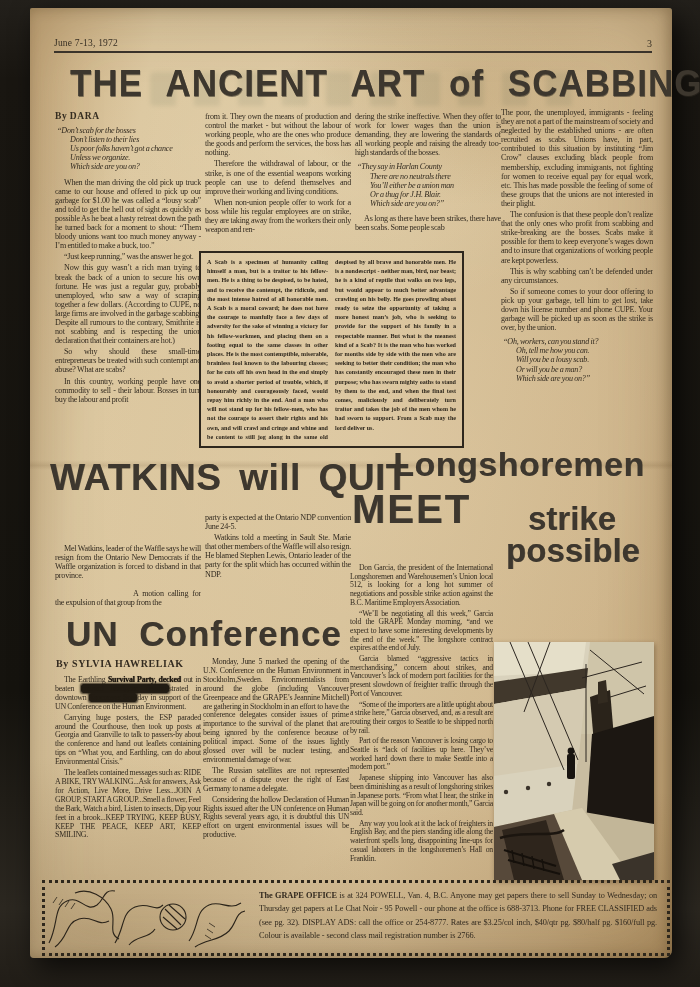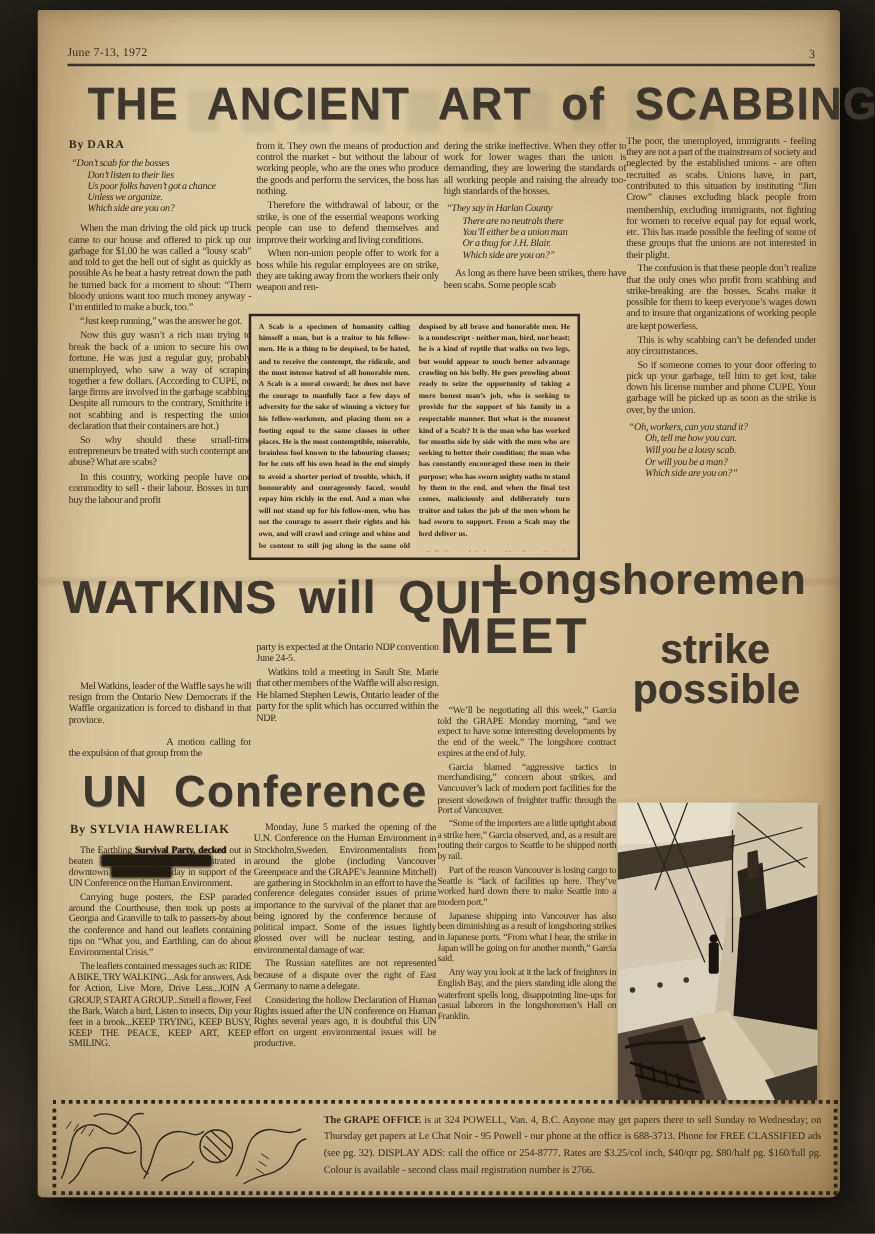--- a/index.html
+++ b/index.html
@@ -176,20 +176,21 @@
   <div class="abs news-col watkins-col2 cont">
       <p>party is expected at the Ontario NDP convention June 24-5.</p>
       <p>Watkins told a meeting in Sault Ste. Marie that other members of the Waffle will also resign. He blamed Stephen Lewis, Ontario leader of the party for the split which has occurred within the NDP.</p>
     </div>
 
   <div class="abs hl hl-long1">Longshoremen</div>
   <div class="abs hl hl-long2">MEET</div>
   <div class="abs hl hl-long3">strike</div>
   <div class="abs hl hl-long4">possible</div>
   <div class="abs news-col long-col">
+      <p>Don Garcia, the president of the International Longshoremen and Warehousemen’s Union local 512, is looking for a long hot summer of negotiations and possible strike action against the B.C. Maritime Employers Association.</p>
       <p>“We’ll be negotiating all this week,” Garcia told the GRAPE Monday morning, “and we expect to have some interesting developments by the end of the week.”  The longshore contract expires at the end of July.</p>
       <p>Garcia blamed “aggressive tactics in merchandising,” concern about strikes, and Vancouver’s lack of modern port facilities for the present slowdown of freighter traffic through the Port of Vancouver.</p>
       <p>“Some of the importers are a little uptight about a strike here,” Garcia observed, and, as a result are routing their cargos to Seattle to be shipped north by rail.</p>
       <p>Part of the reason Vancouver is losing cargo to Seattle is “lack of facilities up here.  They’ve worked hard down there to make Seattle into a modern port.”</p>
       <p>Japanese shipping into Vancouver has also been diminishing as a result of longshoring strikes in Japanese ports.  “From what I hear, the strike in Japan will be going on for another month,” Garcia said.</p>
       <p>Any way you look at it the lack of freighters in English Bay, and the piers standing idle along the waterfront spells long, disappointing line-ups for casual laborers in the longshoremen’s Hall on Franklin.</p>
     </div>
 
   <div class="abs hl hl-un">UN Conference</div>
   <div class="abs un-byline">By SYLVIA HAWRELIAK</div>

